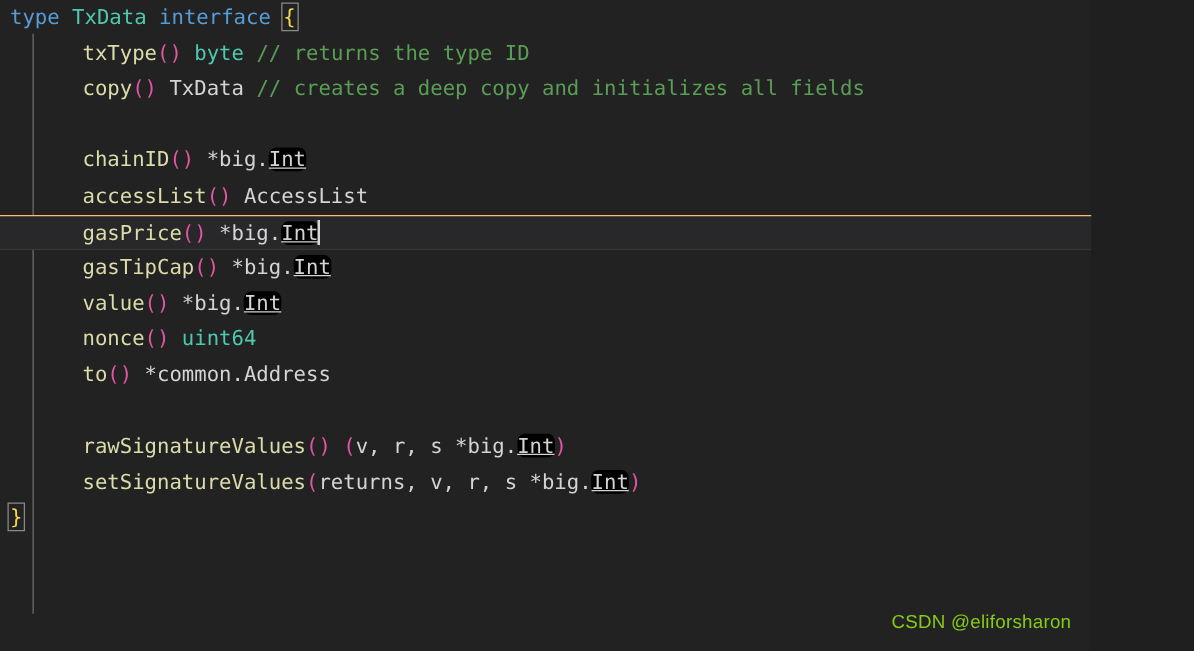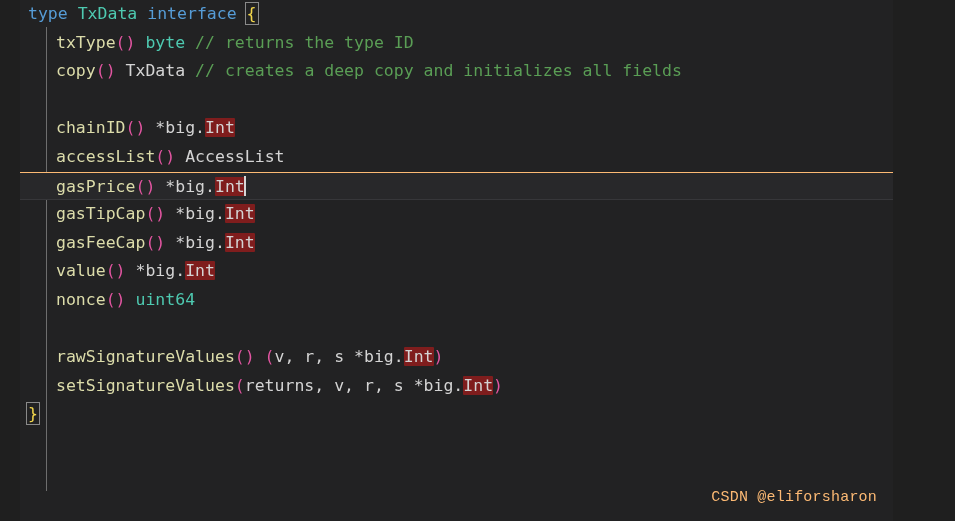--- a/index.html
+++ b/index.html
@@ -10,21 +10,20 @@
   #editor {
     position: relative;
     width: 873px;
     height: 521px;
     background: #222223;
     overflow: hidden;
     font-family: "DejaVu Sans Mono", "Liberation Mono", monospace;
     font-size: 16.5px;
     line-height: 28.6px;
     color: #d4d4d4;
-    margin-left: 20px;
     -webkit-font-smoothing: antialiased;
   }
   
   .indent-guide {
     position: absolute;
     left: 26px;
     top: 27px;
     width: 1px;
     height: 464px;
     background: #6e6e6e;
@@ -41,59 +40,60 @@
     white-space: pre;
     padding-left: 8px;
     box-sizing: border-box;
   }
   .line.current {
     background: #28282a;
     border-top: 1px solid #fdba74;
     border-bottom: 1px solid #37373a;
     height: 28.6px;
   }
-  .ind1 { padding-left: 36px; }
+  .ind1 { padding-left: 66px; }
 
   
   .kw      { color: #569cd6; }
   .type    { color: #4ec9b0; }
   .fn      { color: #dcdcaa; }
   .punct   { color: #e255a1; }
   .plain   { color: #d4d4d4; }
   .comment { color: #5a9e55; }
   .brace   { color: #f3d74c; }
 
   
   .bracket-match {
     outline: 1px solid #8a8a8a;
     outline-offset: 1px;
     padding: 0 0px;
   }
   
   .occ {
-    background: #7f1d1d;
-    border-radius: 1px;
+    background: #000000;
+    border-radius: 6px;
+    text-decoration: underline;
   }
   
   .caret {
     display: inline-block;
     width: 2px;
     height: 20px;
     background: #d6d6d6;
     vertical-align: -4px;
     margin-left: -1px;
     margin-right: -1px;
   }
   .watermark {
     position: absolute;
     right: 16px;
     bottom: 8px;
-    font-family: Liberation Mono, monospace;
+    font-family: Liberation Sans, sans-serif;
     font-size: 15px;
-    color: #fdba74;
+    color: #84cc16;
     letter-spacing: 0.2px;
   }
 </style>
 </head>
 <body>
 
 <div id="editor">
 
   <div class="indent-guide"></div>
 
@@ -110,26 +110,26 @@
     <div class="line ind1"><span class="fn">chainID</span><span class="punct">()</span><span class="plain"> *big.</span><span class="plain occ">Int</span></div>
 
     <div class="line ind1"><span class="fn">accessList</span><span class="punct">()</span><span class="plain"> </span><span class="plain">AccessList</span></div>
 
 
 
     <div class="line ind1 current"><span class="fn">gasPrice</span><span class="punct">()</span><span class="plain"> *big.</span><span class="plain occ">Int</span><span class="caret"></span></div>
 
     <div class="line ind1"><span class="fn">gasTipCap</span><span class="punct">()</span><span class="plain"> *big.</span><span class="plain occ">Int</span></div>
 
-    <div class="line ind1"><span class="fn">gasFeeCap</span><span class="punct">()</span><span class="plain"> *big.</span><span class="plain occ">Int</span></div>
 
     <div class="line ind1"><span class="fn">value</span><span class="punct">()</span><span class="plain"> *big.</span><span class="plain occ">Int</span></div>
 
     <div class="line ind1"><span class="fn">nonce</span><span class="punct">()</span><span class="plain"> </span><span class="type">uint64</span></div>
 
+    <div class="line ind1"><span class="fn">to</span><span class="punct">()</span><span class="plain"> *common.Address</span></div>
 
     <div class="line">&nbsp;</div>
 
     <div class="line ind1"><span class="fn">rawSignatureValues</span><span class="punct">()</span><span class="punct"> (</span><span class="plain">v, r, s *big.</span><span class="plain occ">Int</span><span class="punct">)</span></div>
 
     <div class="line ind1"><span class="fn">setSignatureValues</span><span class="punct">(</span><span class="plain">returns, v, r, s *big.</span><span class="plain occ">Int</span><span class="punct">)</span></div>
 
     <div class="line"><span class="brace bracket-match">}</span></div>
 
   </div>

